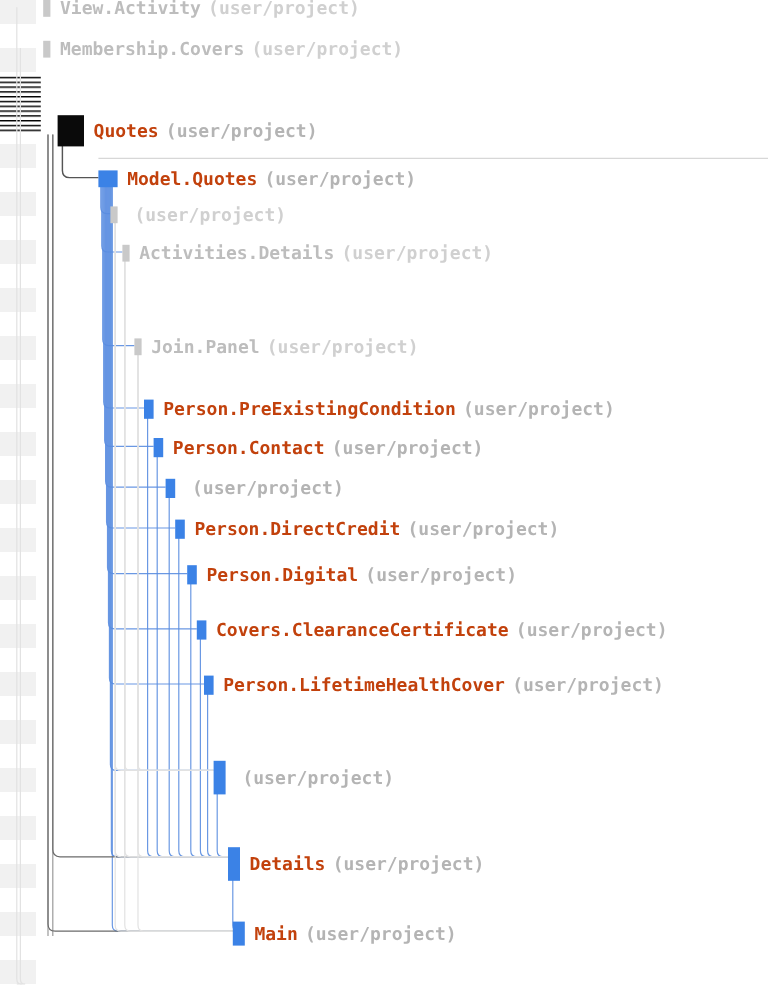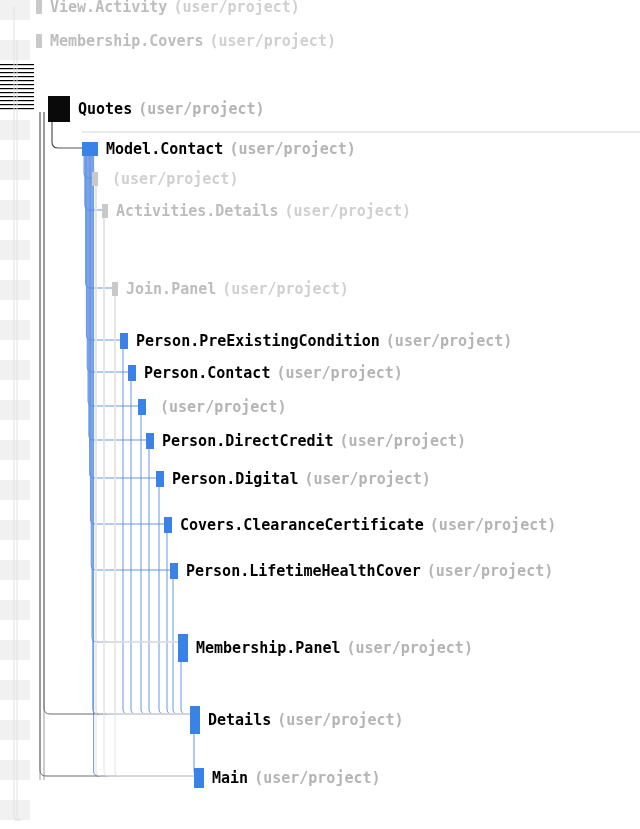--- a/index.html
+++ b/index.html
@@ -4,21 +4,21 @@
 <style>
   html,body{margin:0;padding:0;background:#ffffff;}
   body{width:640px;height:829px;position:relative;overflow:hidden;
        font-family:"Menlo","DejaVu Sans Mono","Consolas",monospace;}
   .row{position:absolute;left:0;width:640px;display:flex;align-items:center;}
   .marker{height:14px;margin-right:8px;flex:0 0 auto;}
   .name{font-size:15px;font-weight:600;}
   .suffix{font-size:15px;font-weight:600;margin-left:6px;}
   .dim .name{color:#bdbdbd;}
   .dim .suffix{color:#d0d0d0;}
-  .nrm .name{color:#000000;}
+  .nrm .name{color:#c2410c;}
   .nrm .suffix{color:#b4b4b4;}
 </style>
 </head>
 <body>
 
 <svg id="edges" width="640" height="829" style="position:absolute;left:0;top:0;">
     <rect x="0" y="0" width="30" height="20" fill="#f1f1f1"></rect>
     <rect x="0" y="40" width="30" height="20" fill="#f1f1f1"></rect>
     <rect x="0" y="80" width="30" height="20" fill="#f1f1f1"></rect>
     <rect x="0" y="120" width="30" height="20" fill="#f1f1f1"></rect>
@@ -98,21 +98,21 @@
       <span class="name">Membership.Covers</span>
       <span class="suffix">(user/project)</span>
     </div>
     <div class="row nrm" style="top: 96px; padding-left: 48px;">
       <div class="marker" style="width: 22px; height: 26px; background: rgb(10, 10, 10);"></div>
       <span class="name">Quotes</span>
       <span class="suffix">(user/project)</span>
     </div>
     <div class="row nrm" style="top: 140px; padding-left: 82px;">
       <div class="marker" style="width: 16px; height: 14px; background: rgb(59, 130, 230);"></div>
-      <span class="name">Model.Contact</span>
+      <span class="name">Model.Quotes</span>
       <span class="suffix">(user/project)</span>
     </div>
     <div class="row dim" style="top: 170px; padding-left: 92px;">
       <div class="marker" style="width: 6px; height: 14px; background: rgb(201, 201, 201);"></div>
       <span class="suffix">(user/project)</span>
     </div>
     <div class="row dim" style="top: 202px; padding-left: 102px;">
       <div class="marker" style="width: 6px; height: 14px; background: rgb(201, 201, 201);"></div>
       <span class="name">Activities.Details</span>
       <span class="suffix">(user/project)</span>
@@ -151,21 +151,20 @@
       <span class="name">Covers.ClearanceCertificate</span>
       <span class="suffix">(user/project)</span>
     </div>
     <div class="row nrm" style="top: 562px; padding-left: 170px;">
       <div class="marker" style="width: 8px; height: 16px; background: rgb(59, 130, 230);"></div>
       <span class="name">Person.LifetimeHealthCover</span>
       <span class="suffix">(user/project)</span>
     </div>
     <div class="row nrm" style="top: 634px; padding-left: 178px;">
       <div class="marker" style="width: 10px; height: 28px; background: rgb(59, 130, 230);"></div>
-      <span class="name">Membership.Panel</span>
       <span class="suffix">(user/project)</span>
     </div>
     <div class="row nrm" style="top: 706px; padding-left: 190px;">
       <div class="marker" style="width: 10px; height: 28px; background: rgb(59, 130, 230);"></div>
       <span class="name">Details</span>
       <span class="suffix">(user/project)</span>
     </div>
     <div class="row nrm" style="top: 768px; padding-left: 194px;">
       <div class="marker" style="width: 10px; height: 20px; background: rgb(59, 130, 230);"></div>
       <span class="name">Main</span>

